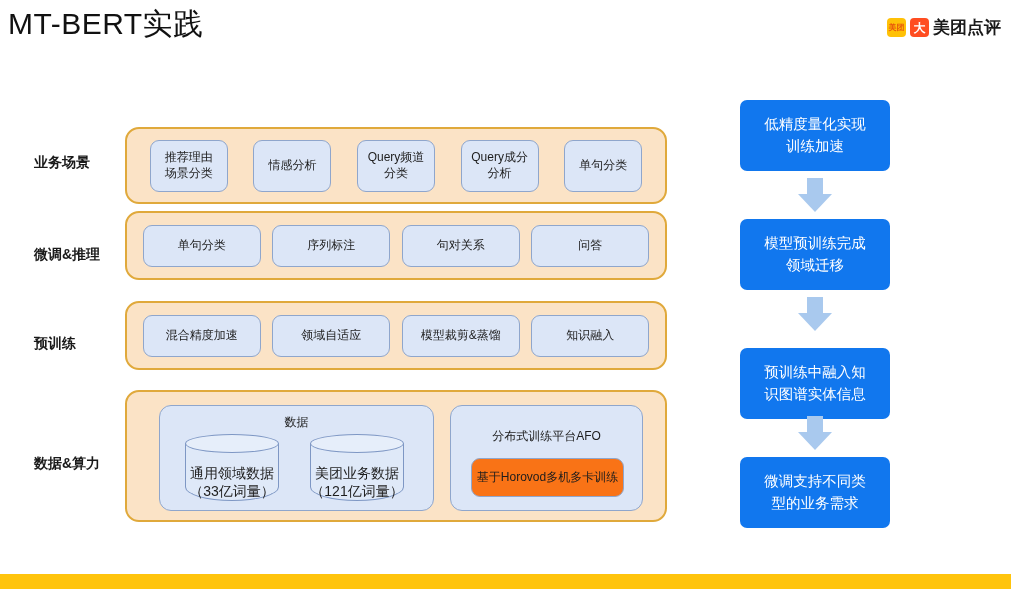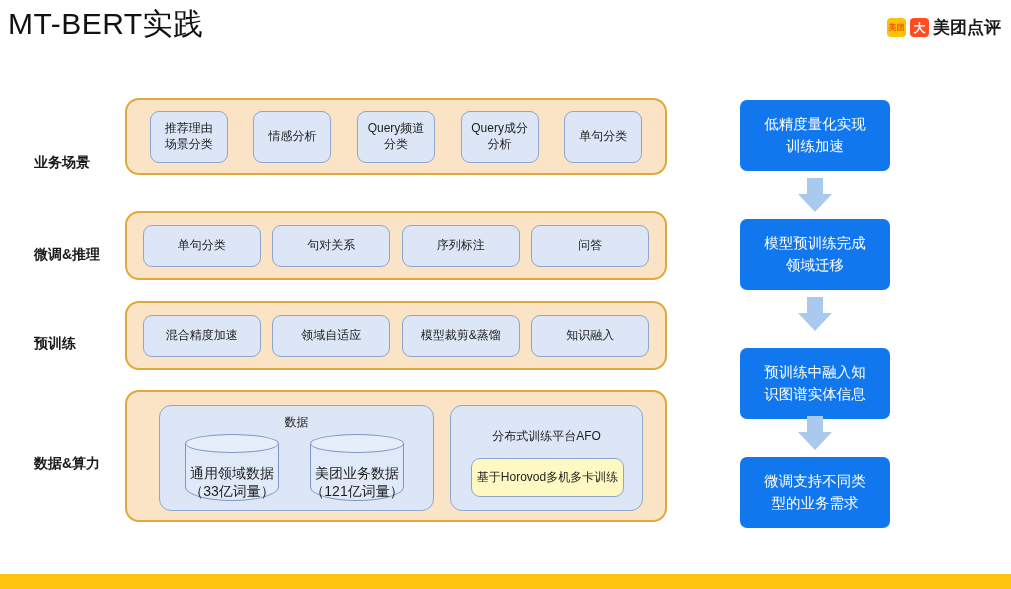--- a/index.html
+++ b/index.html
@@ -153,21 +153,21 @@
     left: 0; right: 0;
     top: 30px;
     text-align: center;
     font-size: 14px;
     color: #1d1d1d;
     line-height: 1.3;
     white-space: pre-line;
   }
   .sub-box {
     position: absolute;
-    background: #fef9c3;
+    background: #f97316;
     border: 1.5px solid #8FA6CC;
     border-radius: 9px;
     display: flex;
     align-items: center;
     justify-content: center;
     font-size: 12px;
     color: #1d1d1d;
     box-sizing: border-box;
   }
 
@@ -230,38 +230,38 @@
   <span class="logo-mark-a">美团</span>
   <span class="logo-mark-b">大</span>
   <span class="logo-text">美团点评</span>
 </div>
 
 <div class="row-label" style="top:146px">业务场景</div>
 <div class="row-label" style="top:238px">微调&amp;推理</div>
 <div class="row-label" style="top:327px">预训练</div>
 <div class="row-label" style="top:447px">数据&amp;算力</div>
 
-<div class="band band-1" style="top:98px;height:77px">
+<div class="band band-1" style="top:127px;height:77px">
   <div class="chip-row">
     <div class="chip">推荐理由
 场景分类</div>
     <div class="chip">情感分析</div>
     <div class="chip">Query频道
 分类</div>
     <div class="chip">Query成分
 分析</div>
     <div class="chip">单句分类</div>
   </div>
 </div>
 
 <div class="band band-2" style="top:211px;height:69px">
   <div class="chip-row">
     <div class="chip">单句分类</div>
+    <div class="chip">序列标注</div>
     <div class="chip">句对关系</div>
-    <div class="chip">序列标注</div>
     <div class="chip">问答</div>
   </div>
 </div>
 
 <div class="band band-3" style="top:301px;height:69px">
   <div class="chip-row">
     <div class="chip">混合精度加速</div>
     <div class="chip">领域自适应</div>
     <div class="chip">模型裁剪&amp;蒸馏</div>
     <div class="chip">知识融入</div>

